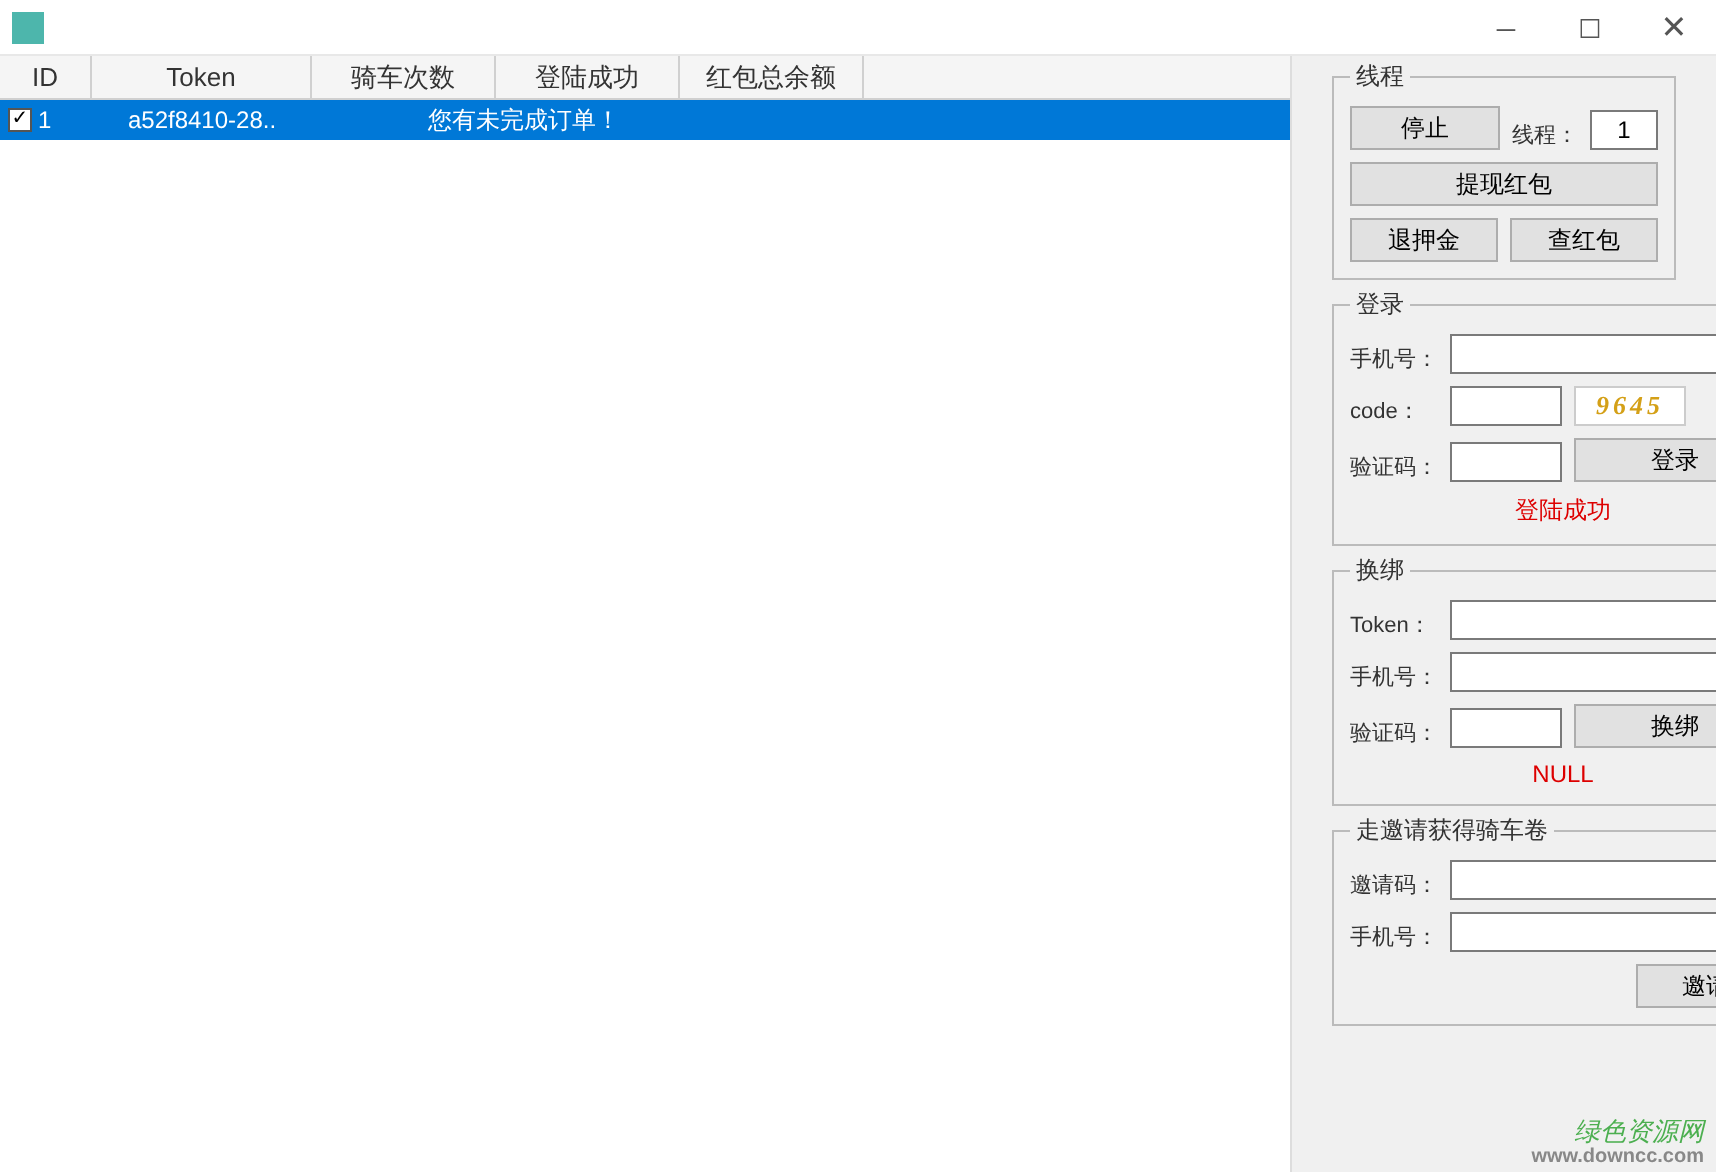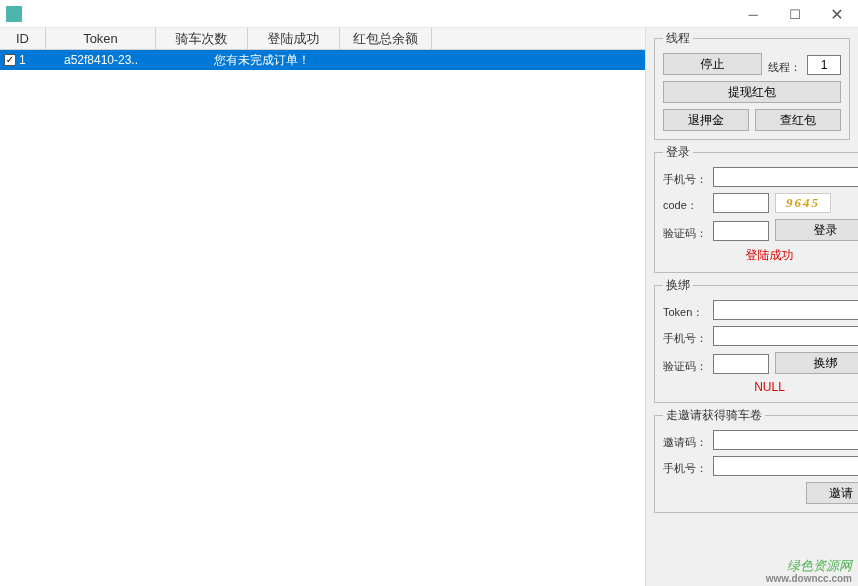--- a/index.html
+++ b/index.html
@@ -6,21 +6,21 @@
 body { font-family: "Microsoft YaHei", SimSun, Arial, sans-serif; font-size: 12px; background: #fff; width: 858px; height: 586px; overflow: hidden; position: relative; }
 
 .titlebar { height: 28px; background: #fff; display: flex; align-items: center; padding-left: 6px; border-bottom: 1px solid #e8e8e8; }
 .titlebar .icon { width: 16px; height: 16px; background: #4db6ac; display: inline-block; }
 .winbtns { position: absolute; right: 0; top: 0; display: flex; }
 .winbtn { width: 42px; height: 28px; display: flex; align-items: center; justify-content: center; font-size: 13px; color: #555; }
 .winbtn.close { font-size: 16px; }
 
 .main { display: flex; height: 558px; }
 .left { width: 646px; background: #fff; border-right: 1px solid #ddd; }
-.right { width: 212px; padding: 2px 8px; background: #f0f0f0; }
+.right { width: 212px; padding: 2px 20px; background: #f0f0f0; }
 .ghead { display: flex; background: #f5f5f5; border-bottom: 1px solid #d0d0d0; height: 22px; }
 .ghead .gc { border-right: 1px solid #d0d0d0; display: flex; align-items: center; justify-content: center; font-size: 13px; color: #333; }
 .grow { display: flex; height: 20px; background: #0078d7; color: #fff; align-items: center; }
 .grow .gc { display: flex; align-items: center; justify-content: center; font-size: 12px; overflow: hidden; white-space: nowrap; }
 .gc.id { width: 46px; }
 .gc.tok { width: 110px; }
 .gc.det { width: 212px; }
 .gc.cnt { width: 92px; text-align: center; }
 .gc.rew { width: 92px; }
 .gc.bal { width: 92px; }
@@ -60,21 +60,21 @@
       <div class="gc tok">Token</div>
       <div class="gc cnt">骑车次数</div>
       <div class="gc rew">登陆成功</div>
       <div class="gc bal">红包总余额</div>
     </div>
     <div class="grow">
       <div class="gc id" style="justify-content:flex-start;padding-left:4px;">
         <span class="chk">✓</span>
         <span>1</span>
       </div>
-      <div class="gc tok">a52f8410-23..</div>
+      <div class="gc tok">a52f8410-28..</div>
       <div class="gc det">您有未完成订单！</div>
       <div class="gc cnt"></div>
       <div class="gc rew"></div>
       <div class="gc bal"></div>
     </div>
   </div>
 
   <div class="right">
     <fieldset>
       <legend>线程</legend>

